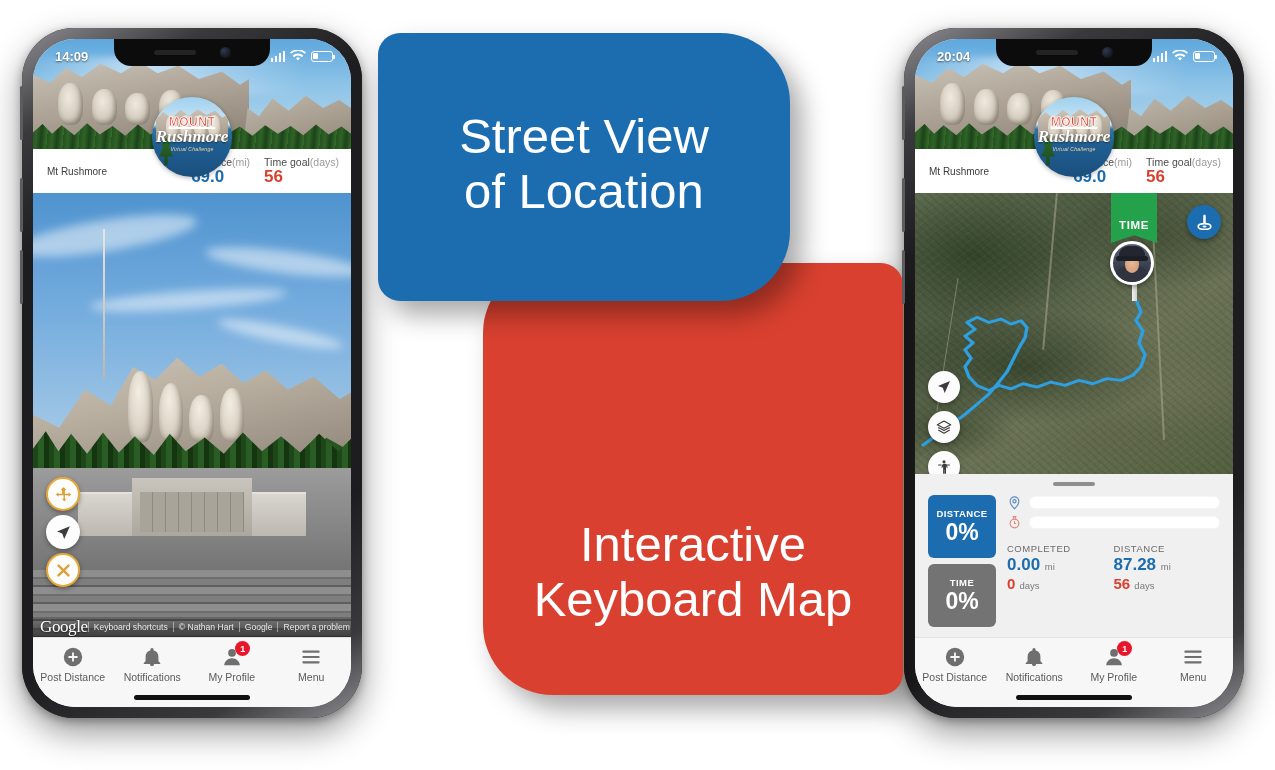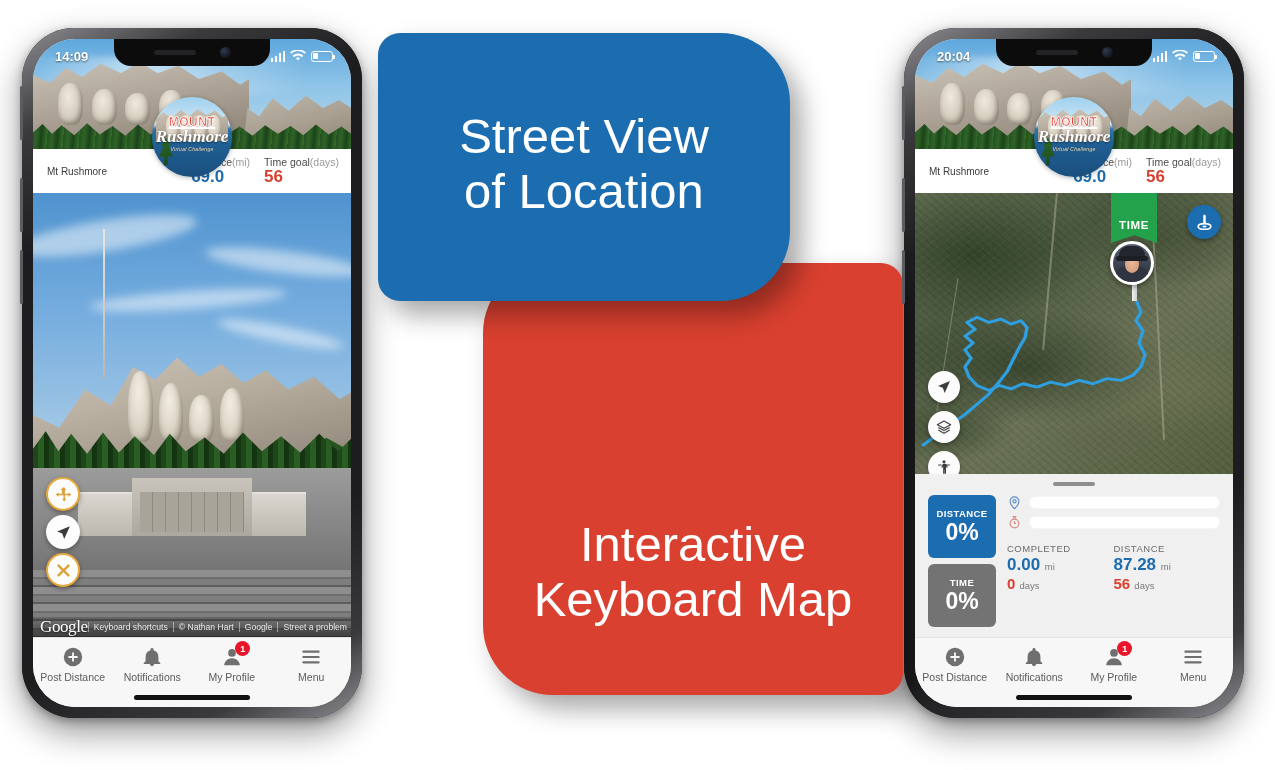--- a/index.html
+++ b/index.html
@@ -541,21 +541,21 @@
                 <line x1="19" y1="5" x2="5" y2="19"></line>
             </svg>
           </div>
 
           <div class="attrib">
             <div class="gg">Google</div>
             <div class="links">
               <span>Keyboard shortcuts</span>
               <span>© Nathan Hart</span>
               <span>Google</span>
-              <span>Street a problem</span>
+              <span>Report a problem</span>
             </div>
           </div>
         </div>
 
         <div class="tabbar">
           <div class="tab">
             <div class="ticon">
               <svg viewBox="0 0 24 24">
                   <circle cx="12" cy="12" r="10"></circle>
                   <path d="M11 7h2v4h4v2h-4v4h-2v-4H7v-2h4z" fill="#f7f7f7"></path>

